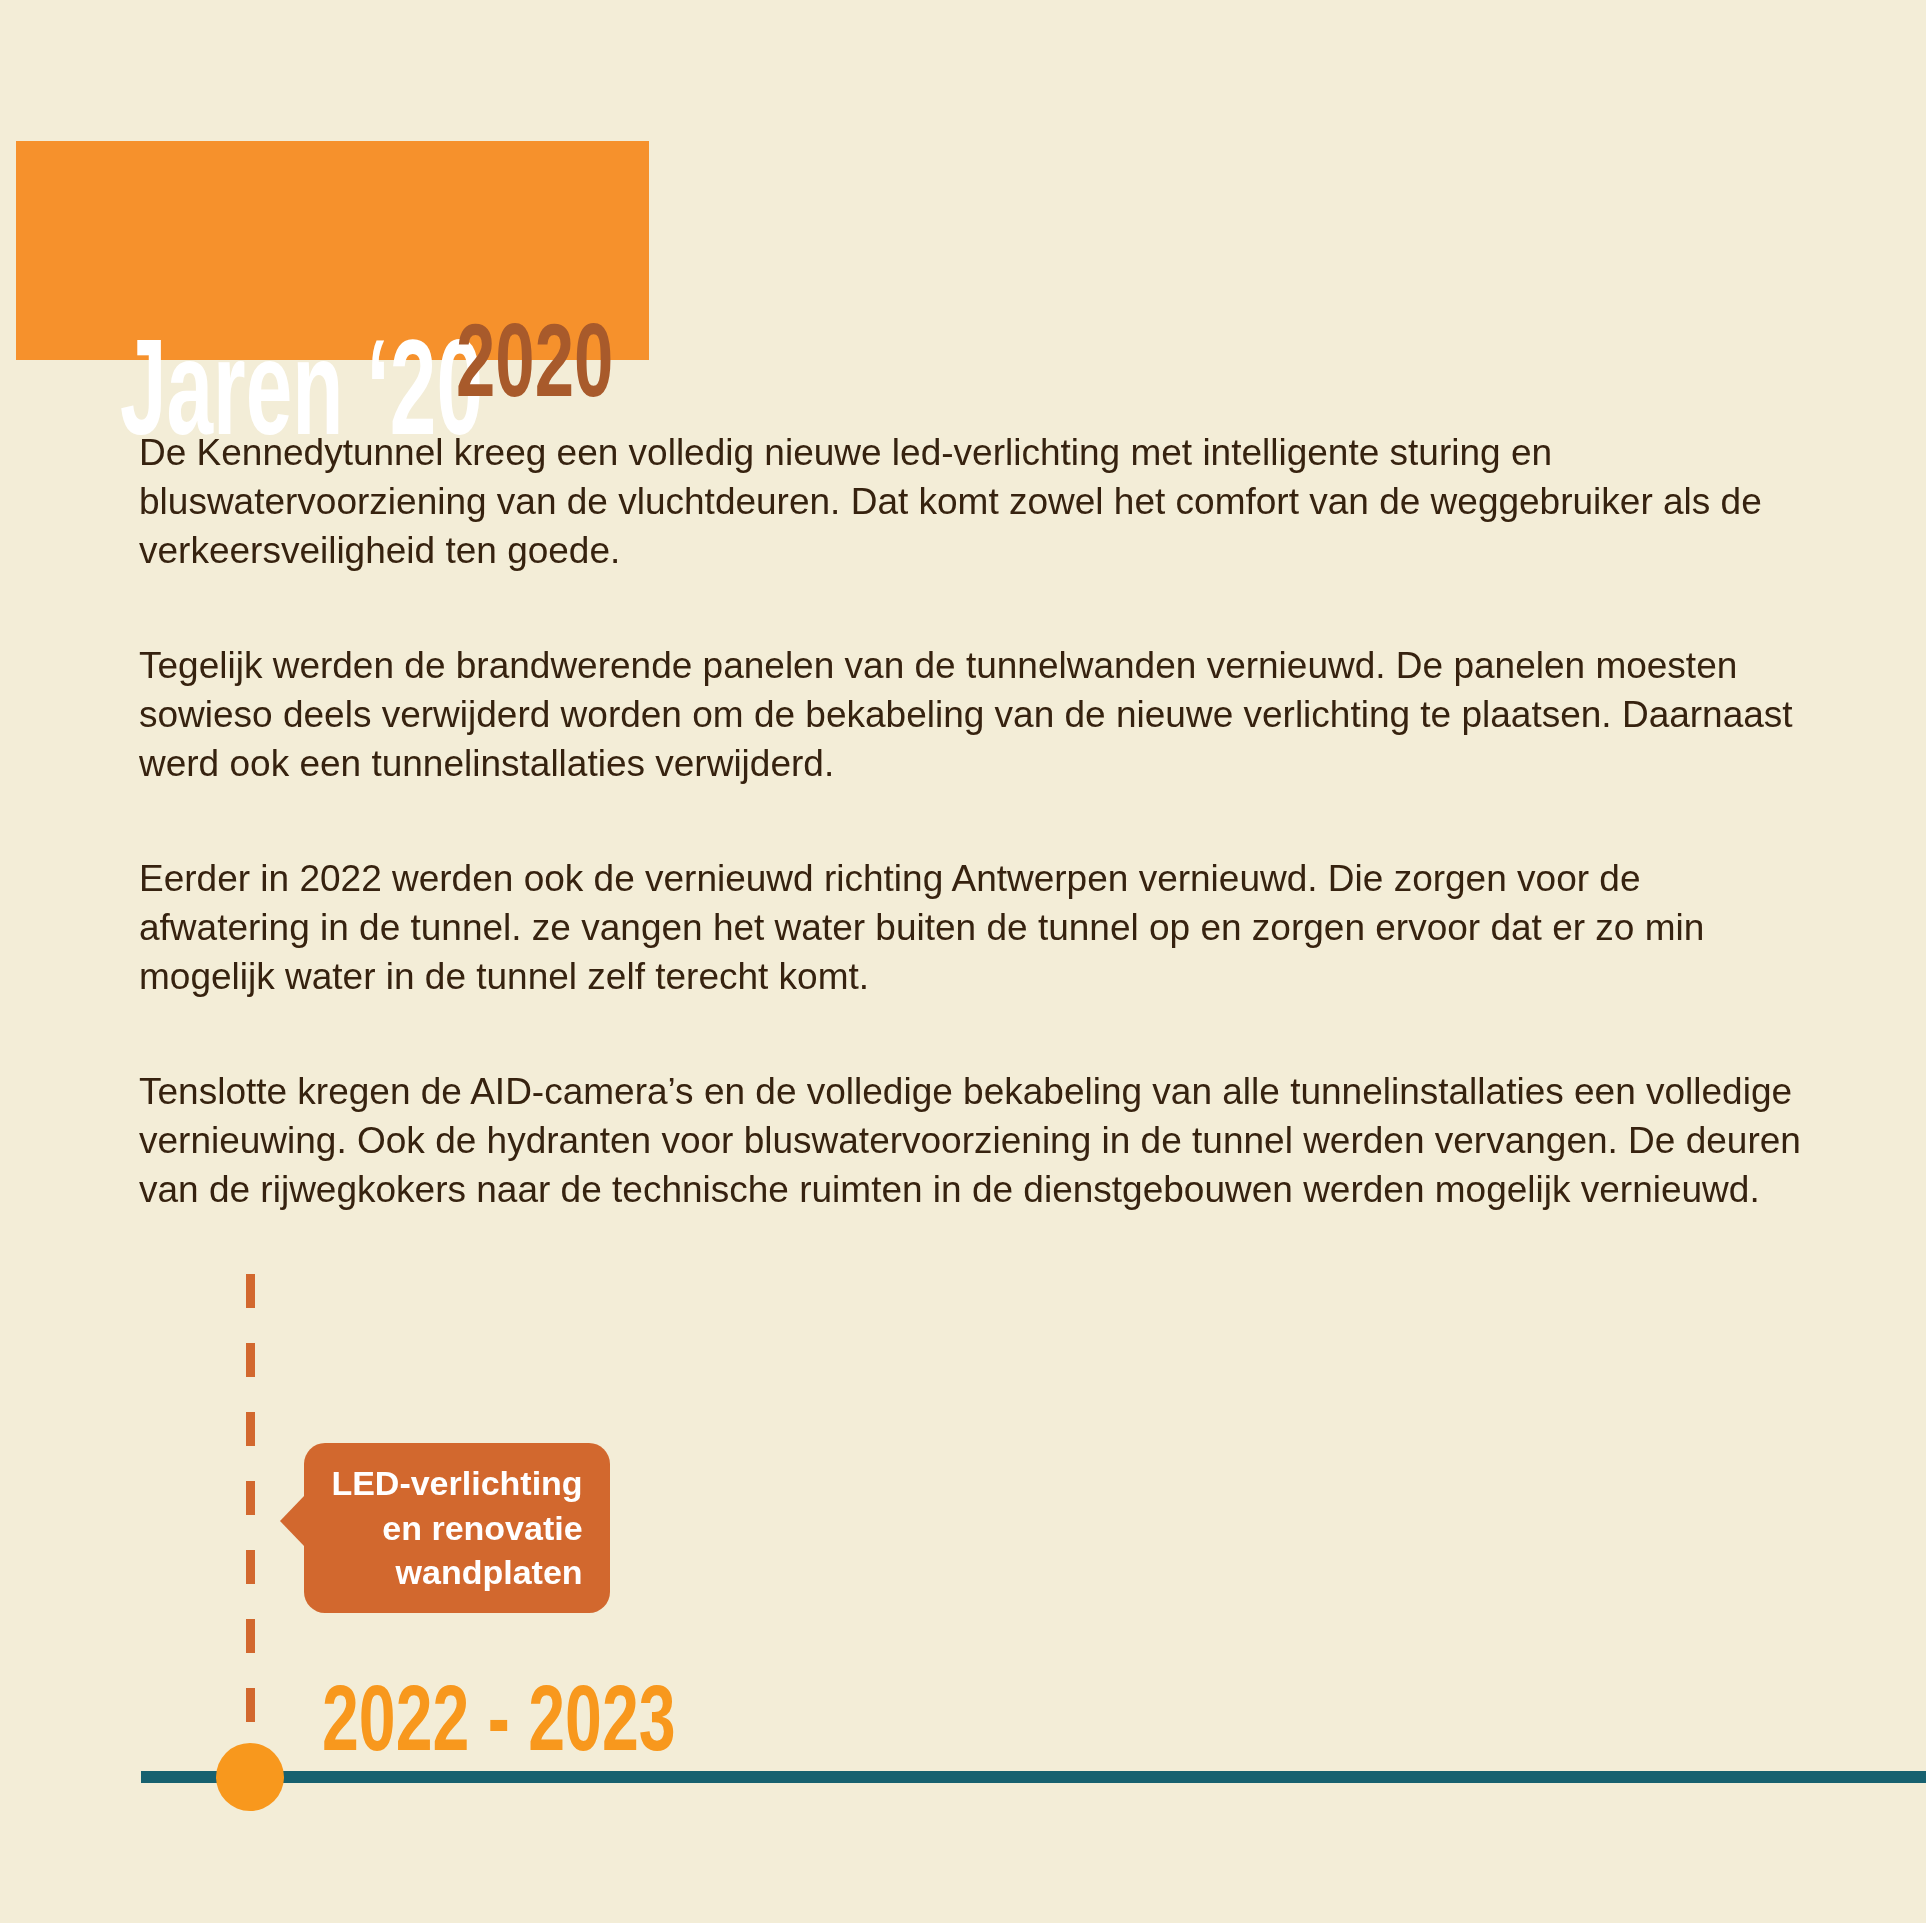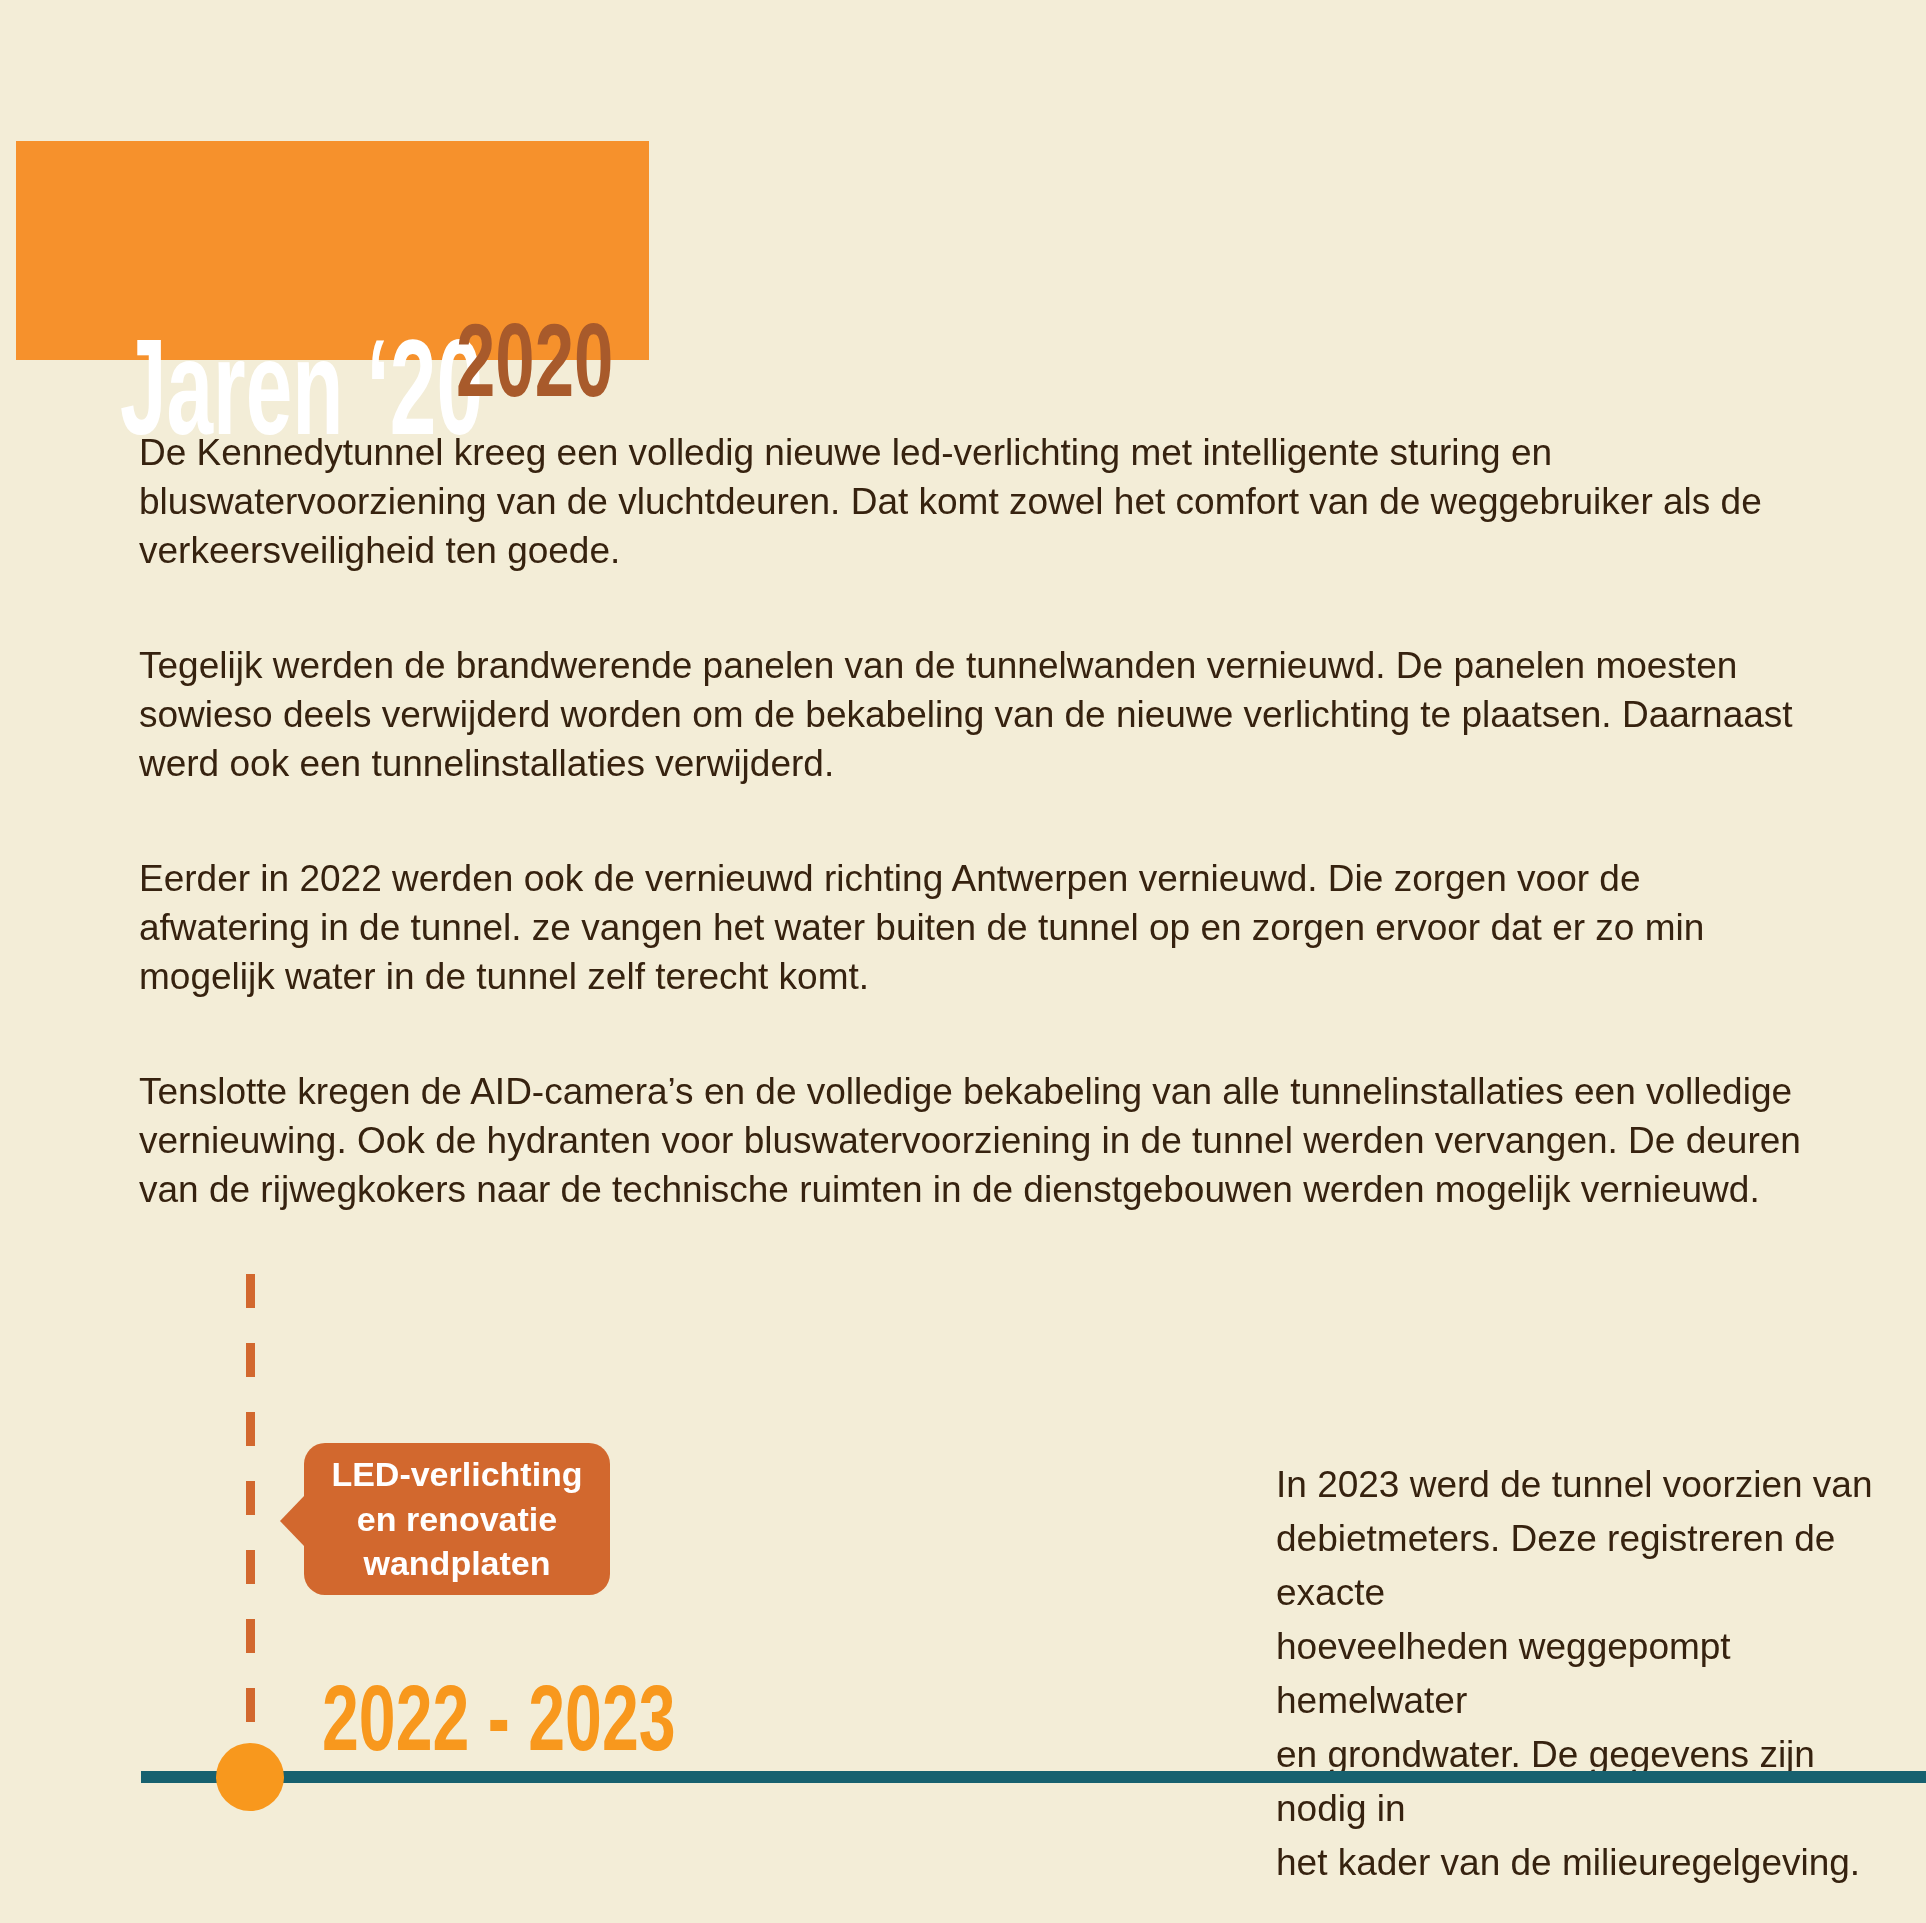--- a/index.html
+++ b/index.html
@@ -14,21 +14,21 @@
   
   .body-col{position:absolute;left:139px;top:428px;width:1811px;color:#36220F;}
   .body-col p{font-size:37px;line-height:49px;margin:0 0 66px 0;white-space:pre-line;}
   .body-col b{font-weight:normal;}
 
   
   .dashed-line{position:absolute;width:9.2px;background:repeating-linear-gradient(to bottom,#D2682E 0 34px,rgba(0,0,0,0) 34px 69px);}
   .dashed-left{left:246px;top:1274px;height:466px;}
 
   .callout{position:absolute;background:#D2682E;border-radius:21px;color:#FFFFFF;font-weight:bold;font-size:34px;line-height:1.32;text-align:center;display:flex;align-items:center;justify-content:center;white-space:pre-line;}
-  .callout-left{left:304px;top:1443px;width:306px;height:152px;}
+  .callout-left{left:304px;top:1443px;width:306px;height:170px;text-align:right;}
   .callout-tail{position:absolute;width:0;height:0;border-top:26px solid rgba(0,0,0,0);border-bottom:26px solid rgba(0,0,0,0);border-right:25.4px solid #D2682E;}
   .tail-left{left:280px;top:1495px;}
 
   .timeline-note{position:absolute;left:1276px;top:1458px;width:601px;font-size:37px;line-height:54px;color:#36220F;white-space:pre-line;}
 
   .year-range{position:absolute;left:322px;top:1672px;font-size:92px;line-height:1;font-weight:bold;color:#F8981D;white-space:nowrap;display:inline-block;transform:scaleX(.72);transform-origin:left top;}
 
   .timeline-bar{position:absolute;left:141px;top:1771px;width:2265px;height:11.6px;background:#17616F;}
   .timeline-dot{position:absolute;width:68px;height:68px;border-radius:50%;background:#F8981D;}
   .dot-left{left:216px;top:1743px;}
@@ -58,25 +58,20 @@
 van de rijwegkokers naar de technische ruimten in de dienstgebouwen werden mogelijk vernieuwd.</span></p>
   </div>
 
   <div class="dashed-line dashed-left"></div>
 
   <div class="callout callout-left">LED-verlichting
 en renovatie
 wandplaten</div>
   <div class="callout-tail tail-left"></div>
 
-  <div class="timeline-note">In 2023 werd de tunnel voorzien van
-debietmeters. Deze registreren de exacte
-hoeveelheden weggepompt hemelwater
-en grondwater. De gegevens zijn nodig in
-het kader van de milieuregelgeving.</div>
 
   <span class="year-range">2022 - 2023</span>
 
   <div class="timeline-bar"></div>
 
   <div class="timeline-dot dot-left"></div>
 
 </div>
 
 

